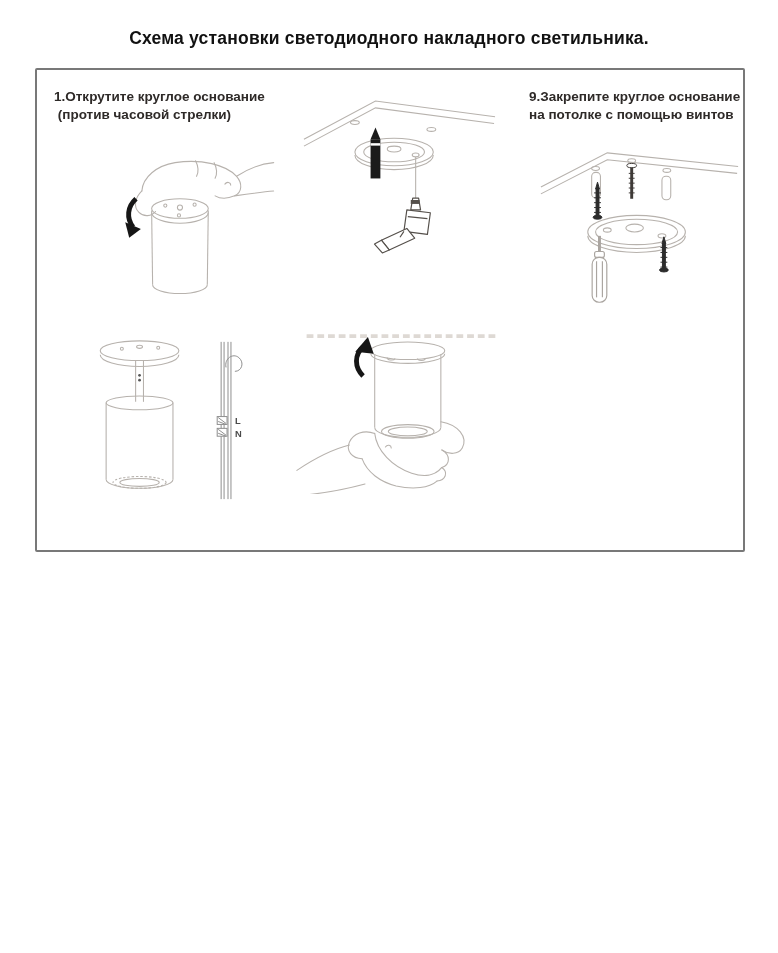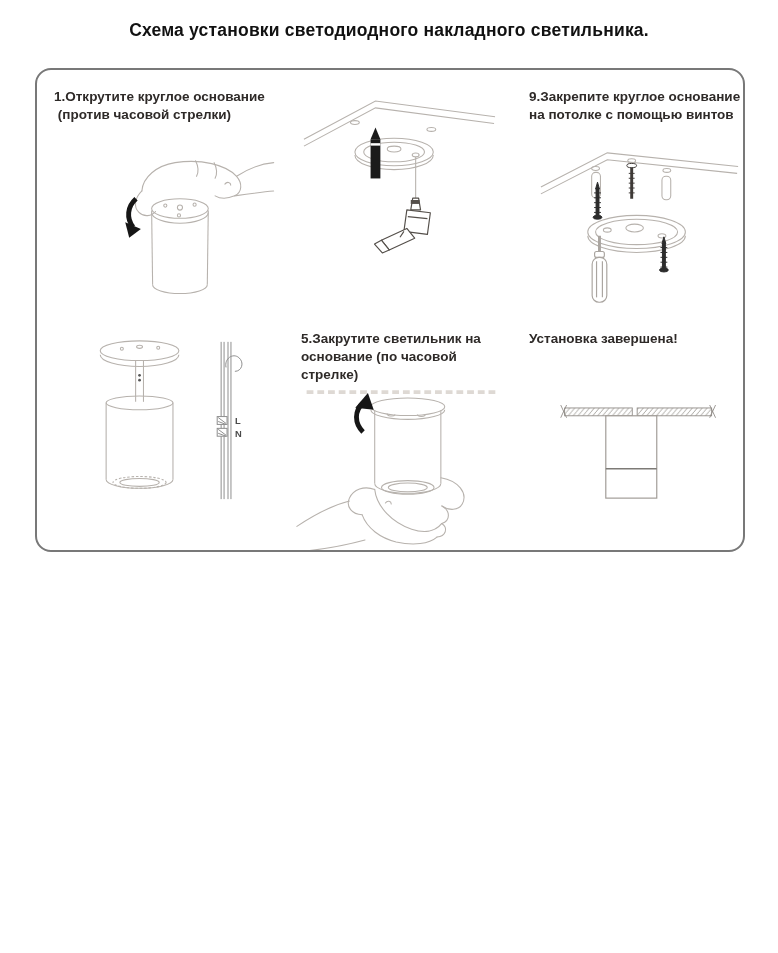--- a/index.html
+++ b/index.html
@@ -2,27 +2,27 @@
 <html><head>
 <meta charset="utf-8">
 <style>
   html,body{margin:0;padding:0;background:#ffffff;}
   body{
     width:778px;height:953px;position:relative;
     font-family:"Liberation Sans","DejaVu Sans",sans-serif;
     color:#2e2a28;
   }
   .page-title{
-    position:absolute;top:20px;left:0;width:778px;
+    position:absolute;top:28px;left:0;width:778px;
     text-align:center;font-size:17.5px;font-weight:bold;color:#111;
     letter-spacing:.2px;
   }
   .panel{
     position:absolute;left:35px;top:68px;width:710px;height:484px;
-    border:2px solid #787878;border-radius:16px;background:#fff;
+    border:2px solid #787878;border-radius:2px;background:#fff;
     box-sizing:border-box;overflow:hidden;
   }
   .steps-grid{
     display:grid;
     grid-template-columns:247px 228px 235px;
     grid-template-rows:242px 242px;
     width:100%;height:100%;
   }
   .step-cell{
     position:relative;box-sizing:border-box;
@@ -188,22 +188,20 @@
           <path d="M143,85 l8,6 M143,89 l8,3"></path>
           <rect x="142" y="96" width="10" height="8" fill="#ffffff"></rect>
           <path d="M143,97 l8,6 M143,101 l8,3"></path>
         </g>
         <text x="160" y="92" font-size="9.5" font-weight="600" fill="#4a4a4a">L</text>
         <text x="160" y="105" font-size="9.5" font-weight="600" fill="#4a4a4a">N</text>
       </svg>
     </div>
 
     <div class="step-cell">
-      <div class="step-label">5.Закрутите светильник на
-основание (по часовой стрелке)</div>
       <svg class="illus" width="214" height="164" viewBox="0 0 220 168" style="margin:0 0 0 -8px;">
         <path d="M14,6 H212" stroke="#ded9d4" stroke-width="4" stroke-dasharray="7,4" fill="none"></path>
         <g stroke="#b7b2ad" fill="none" stroke-width="1.1">
           <ellipse cx="118" cy="21" rx="38" ry="9"></ellipse>
           <path d="M80,24 A38,10 0 0 0 156,24"></path>
           <path d="M97,28 a4,2 0 0 0 8,1"></path>
           <path d="M128,29 a4,2 0 0 0 8,0"></path>
         </g>
         <g stroke="#b7b2ad" fill="none" stroke-width="1.1">
           <line x1="84" y1="25" x2="84" y2="100"></line>
@@ -223,35 +221,15 @@
           <path d="M74,158 C52,164 28,168 6,170"></path>
           <path d="M95,120 c2,-3 6,-2 6,1"></path>
         </g>
         <g>
           <path d="M72,47 C63,38 63,25 72,17" stroke="#161616" stroke-width="5" fill="none"></path>
           <polygon points="64,22 77,7 83,24" fill="#161616"></polygon>
         </g>
       </svg>
     </div>
 
-    <div class="step-cell">
-      <div class="step-label">Установка завершена!</div>
-      <svg class="illus" width="196" height="110" viewBox="0 0 200 112" style="margin:14px 0 0 18px;">
-        <defs>
-          <pattern id="h6" width="5" height="6" patternUnits="userSpaceOnUse">
-            <path d="M0,6 L5,0" stroke="#9c9893" stroke-width="0.9"></path>
-          </pattern>
-        </defs>
-        <g stroke="#8f8b86" stroke-width="0.9" fill="none">
-          <rect x="18" y="8" width="69" height="8" fill="url(#h6)"></rect>
-          <rect x="92" y="8" width="76" height="8" fill="url(#h6)"></rect>
-          <path d="M14,5 l6,13 M20,5 l-6,13"></path>
-          <path d="M166,5 l6,13 M172,5 l-6,13"></path>
-        </g>
-        <g>
-          <rect x="60" y="16" width="52" height="84" fill="#ffffff" stroke="#a09b96" stroke-width="1.2"></rect>
-          <line x1="60" y1="70" x2="112" y2="70" stroke="#7d7a76" stroke-width="1.6"></line>
-        </g>
-      </svg>
-    </div>
 
   </div>
 </div>
 
 </body></html>

